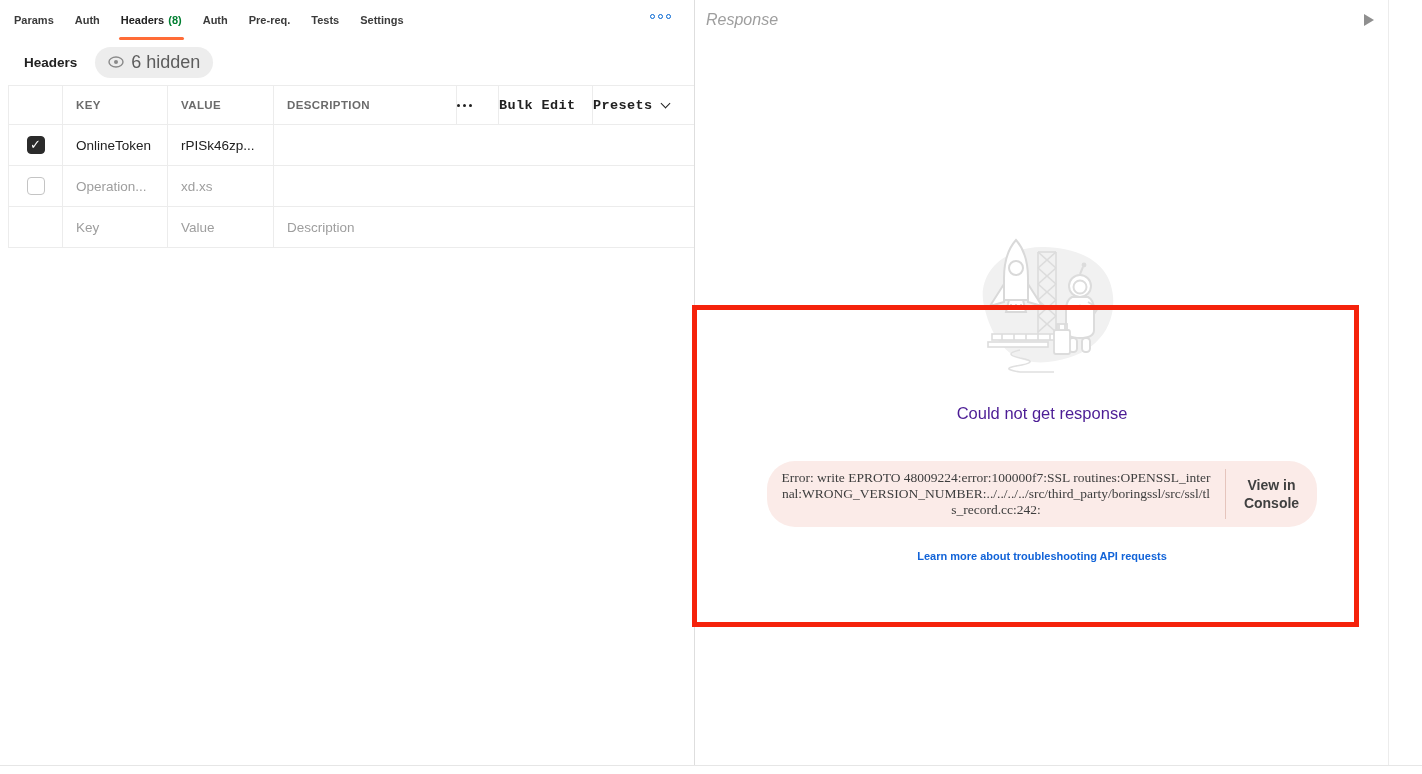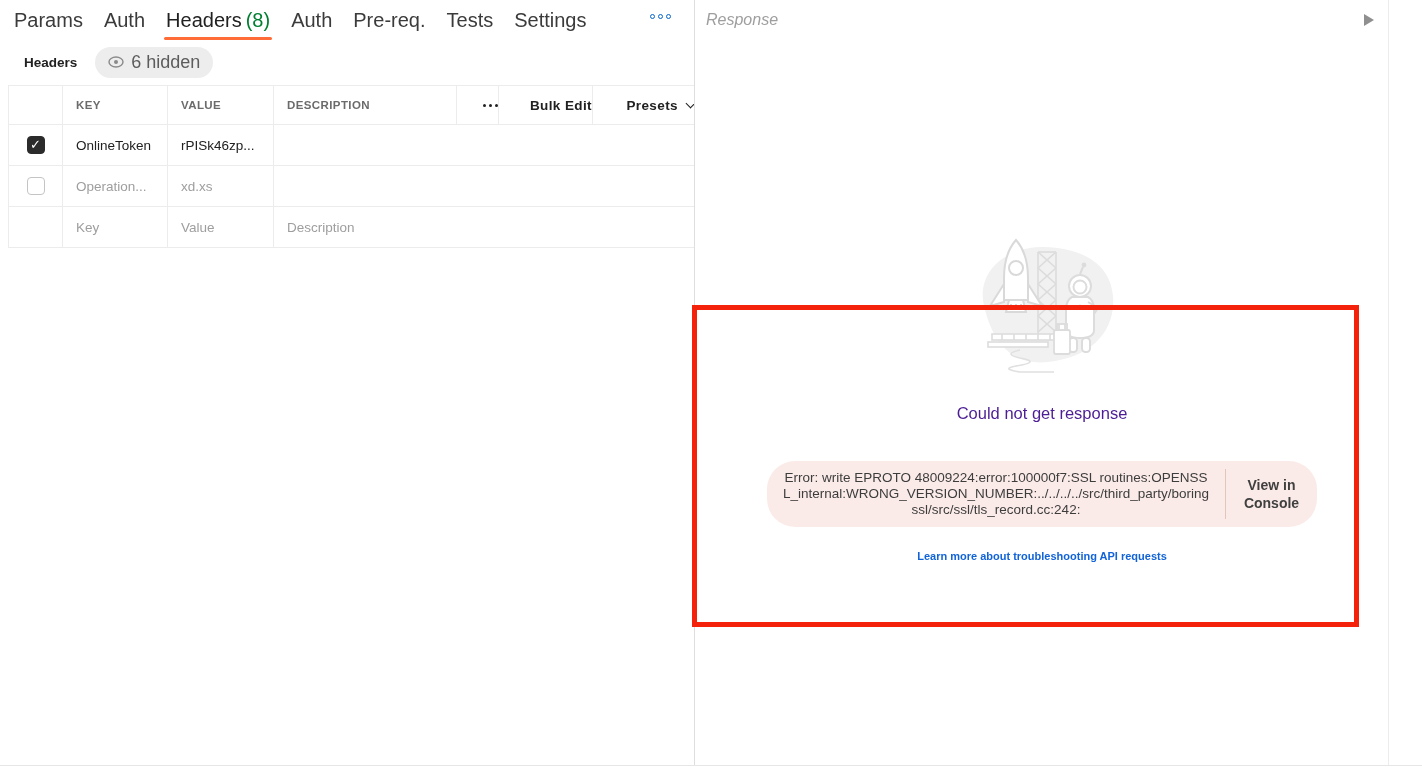--- a/index.html
+++ b/index.html
@@ -3,21 +3,21 @@
 <meta charset="utf-8">
 <style>
   * { margin:0; padding:0; box-sizing:border-box; }
   html,body { width:1422px; height:774px; background:#fff; font-family:"Liberation Sans", sans-serif; overflow:hidden; }
   .app { position:relative; width:1422px; height:774px; background:#fff; }
 
   
   .left-panel { position:absolute; left:0; top:0; width:695px; height:765px; border-right:1px solid #dedede; background:#fff; }
 
   .tabbar { position:relative; display:flex; align-items:center; gap:21px; height:40px; padding-left:14px; }
-  .tab { position:relative; font-size:20px; color:#3b3b3b; height:40px; display:flex; align-items:center; cursor:pointer; white-space:nowrap; }
+  .tab { position:relative; font-size:11px; color:#3b3b3b; height:40px; display:flex; align-items:center; cursor:pointer; white-space:nowrap;font-weight:bold; }
   .tab .count { color:#007F31; margin-left:4px; }
   .tab.active { color:#212121; }
   .tab.active::after { content:""; position:absolute; left:-2px; right:-2px; bottom:0; height:3px; background:#FF6C37; border-radius:2px; }
   .tab-more { position:absolute; right:23px; top:14px; display:flex; gap:3px; cursor:pointer; }
   .tab-more i { width:5px; height:5px; border:1.6px solid #0265D2; border-radius:50%; display:block; }
 
   .section-head { display:flex; align-items:center; height:26px; margin:9px 0 0 24px; }
   .sec-title { font-size:13.5px; font-weight:bold; color:#212121; }
   .badge { display:flex; align-items:center; gap:7px; background:#ededed; border-radius:999px; padding:5px 13px; margin-left:18px; color:#5c5c5c; font-size:18px; cursor:pointer; }
   .eye { display:block; }
@@ -26,21 +26,21 @@
   .htable { margin:10px 0 0 8px; border-left:1px solid #ececec; }
   .trow { display:grid; border-bottom:1px solid #ececec; background:#fff; }
   .trow.head { grid-template-columns:54px 105px 106px 183px 42px 94px 1fr; height:40px; border-top:1px solid #ececec; }
   .trow.body { grid-template-columns:54px 105px 106px 1fr; height:41px; }
   .tcell { display:flex; align-items:center; padding-left:13px; font-size:13.5px; color:#212121; overflow:hidden; white-space:nowrap; }
   .trow.head .tcell { font-size:11.5px; font-weight:bold; color:#6b6b6b; letter-spacing:.4px; border-right:1px solid #ececec; }
   .trow.head .tcell:last-child { border-right:none; }
   .trow.body .tcell { border-right:1px solid #ececec; }
   .trow.body .tcell.desc { border-right:none; }
   .tcell.cbx { justify-content:center; padding-left:0; }
-  .tcell.center { justify-content:flex-end; padding-left:0; }
+  .tcell.center { justify-content:flex-start; padding-left:0;font-family:Liberation Mono, monospace; }
   .muted { color:#9e9e9e; }
   .action-label { font-size:13.5px; font-weight:bold; color:#212121; cursor:pointer; }
   .chev { width:7px; height:7px; border-right:1.7px solid #212121; border-bottom:1.7px solid #212121; transform:rotate(45deg); margin:-4px 0 0 9px; }
   .dots-dark { display:flex; gap:3px; }
   .dots-dark i { width:3px; height:3px; background:#212121; border-radius:50%; display:block; }
 
   .checkbox { width:18px; height:18px; border-radius:4px; cursor:pointer; }
   .checkbox.checked { background:#2b2b2b; border:1px solid #2b2b2b; color:#fff; font-size:13px; line-height:16px; text-align:center; }
   .checkbox.unchecked { background:#fff; border:1.5px solid #c4c4c4; }
 
@@ -48,21 +48,21 @@
   .right-panel { position:absolute; left:696px; top:0; width:726px; height:765px; background:#fff; }
   .resp-title { position:absolute; left:10px; top:11px; font-size:16px; color:#9e9e9e;font-style:italic; }
   .collapse-arrow { position:absolute; left:668px; top:14px; width:0; height:0; border-left:10px solid #8f8f8f; border-top:6px solid transparent; border-bottom:6px solid transparent; cursor:pointer; }
   .gutter-line { position:absolute; left:692px; top:0; width:1px; height:765px; background:#ececec; }
 
   .illustration { position:absolute; left:266px; top:234px; width:160px; height:140px; }
 
   .err-title { position:absolute; left:0; top:404px; width:692px; text-align:center; font-size:16.5px; color:#4c1d95; }
 
   .err-box { position:absolute; left:71px; top:461px; width:550px; display:flex; align-items:stretch; background:#FBEBE8; border-radius:28px; overflow:hidden; }
-  .err-msg { width:458px; padding:9px 14px; font-size:13.5px; line-height:16px; color:#3d3d3d; text-align:center; word-break:break-all; }
+  .err-msg { width:458px; padding:9px 14px; font-size:13.5px; line-height:16px; color:#3d3d3d; text-align:center; word-break:break-all;font-family:Liberation Serif, serif; }
   .err-divider { width:1px; background:#e5c4bc; margin:8px 0; }
   .view-console { flex:1; display:flex; align-items:center; justify-content:center; text-align:center; background:transparent; border:none; font-family:"Liberation Sans", sans-serif; font-size:14px; font-weight:bold; color:#404040; line-height:18px; padding:0 12px; cursor:pointer; }
 
   .learn-link { position:absolute; left:0; top:550px; width:692px; text-align:center; font-size:11px; font-weight:bold; color:#1163D8; text-decoration:none; cursor:pointer; }
 
   
   .annotation-rect { position:absolute; left:692px; top:305px; width:667px; height:322px; border:5px solid #F5220B; z-index:20; pointer-events:none; }
   .bottom-line { position:absolute; left:0; top:765px; width:1422px; height:1px; background:#e6e6e6; }
 </style>
 </head>

